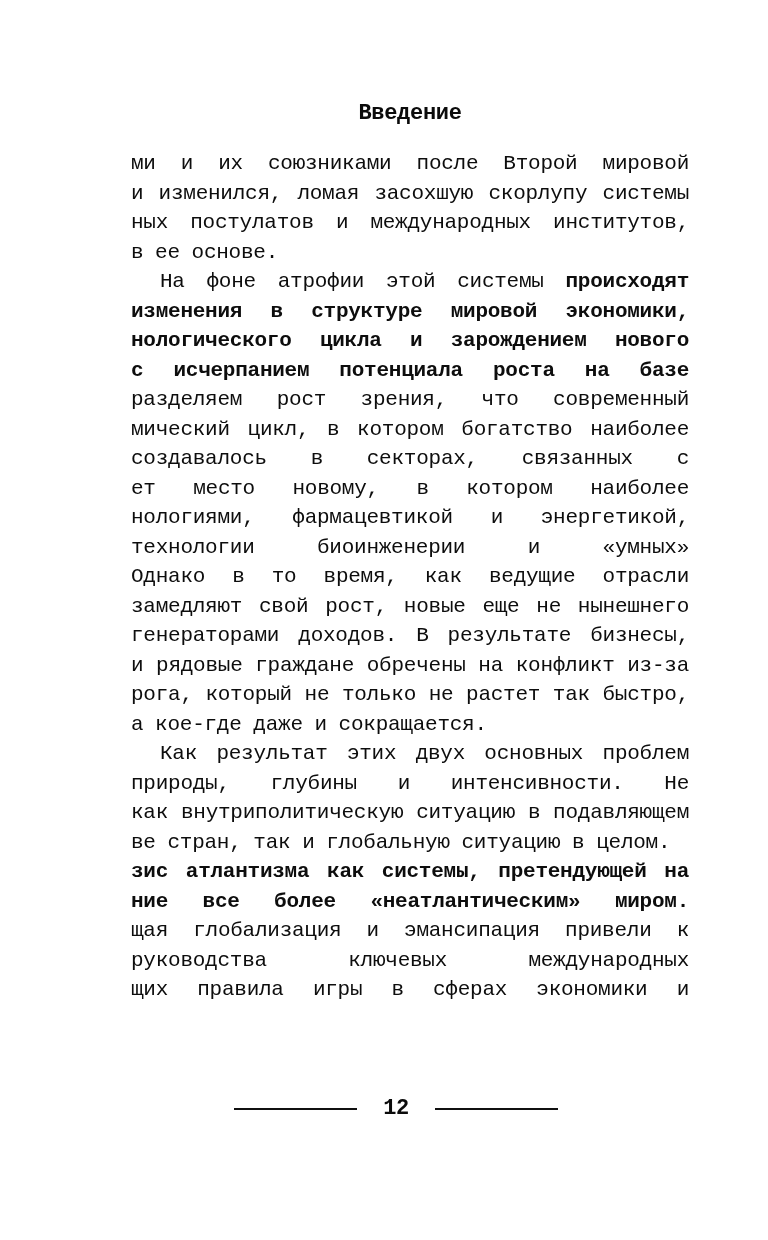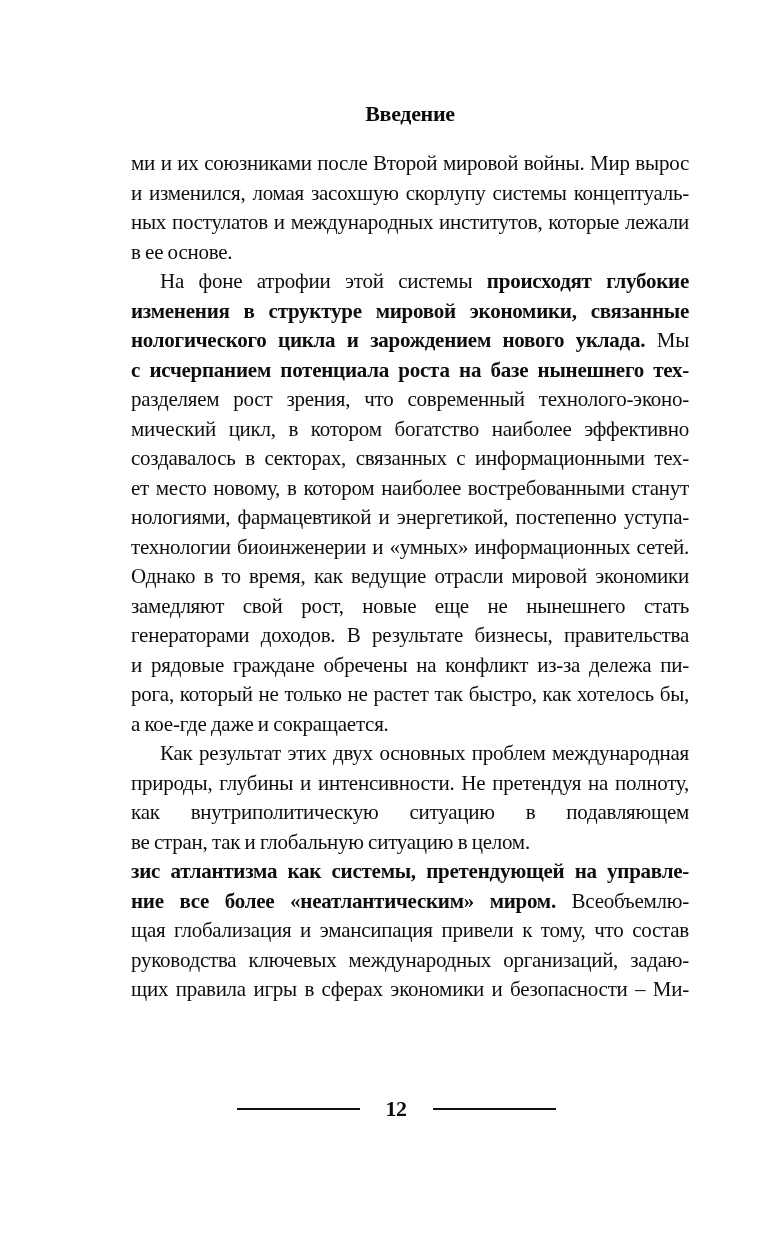--- a/index.html
+++ b/index.html
@@ -6,21 +6,21 @@
     margin: 0;
     padding: 0;
     background: #ffffff;
   }
   .page {
     position: relative;
     width: 768px;
     height: 1240px;
     background: #ffffff;
     overflow: hidden;
-    font-family: Liberation Serif, serif;
+    font-family: Liberation Mono, monospace;
     color: #0d0d0d;
   }
   .chapter-title {
     position: absolute;
     left: 131px;
     top: 101px;
     width: 558px;
     text-align: center;
     font-size: 22px;
     font-weight: 700;

